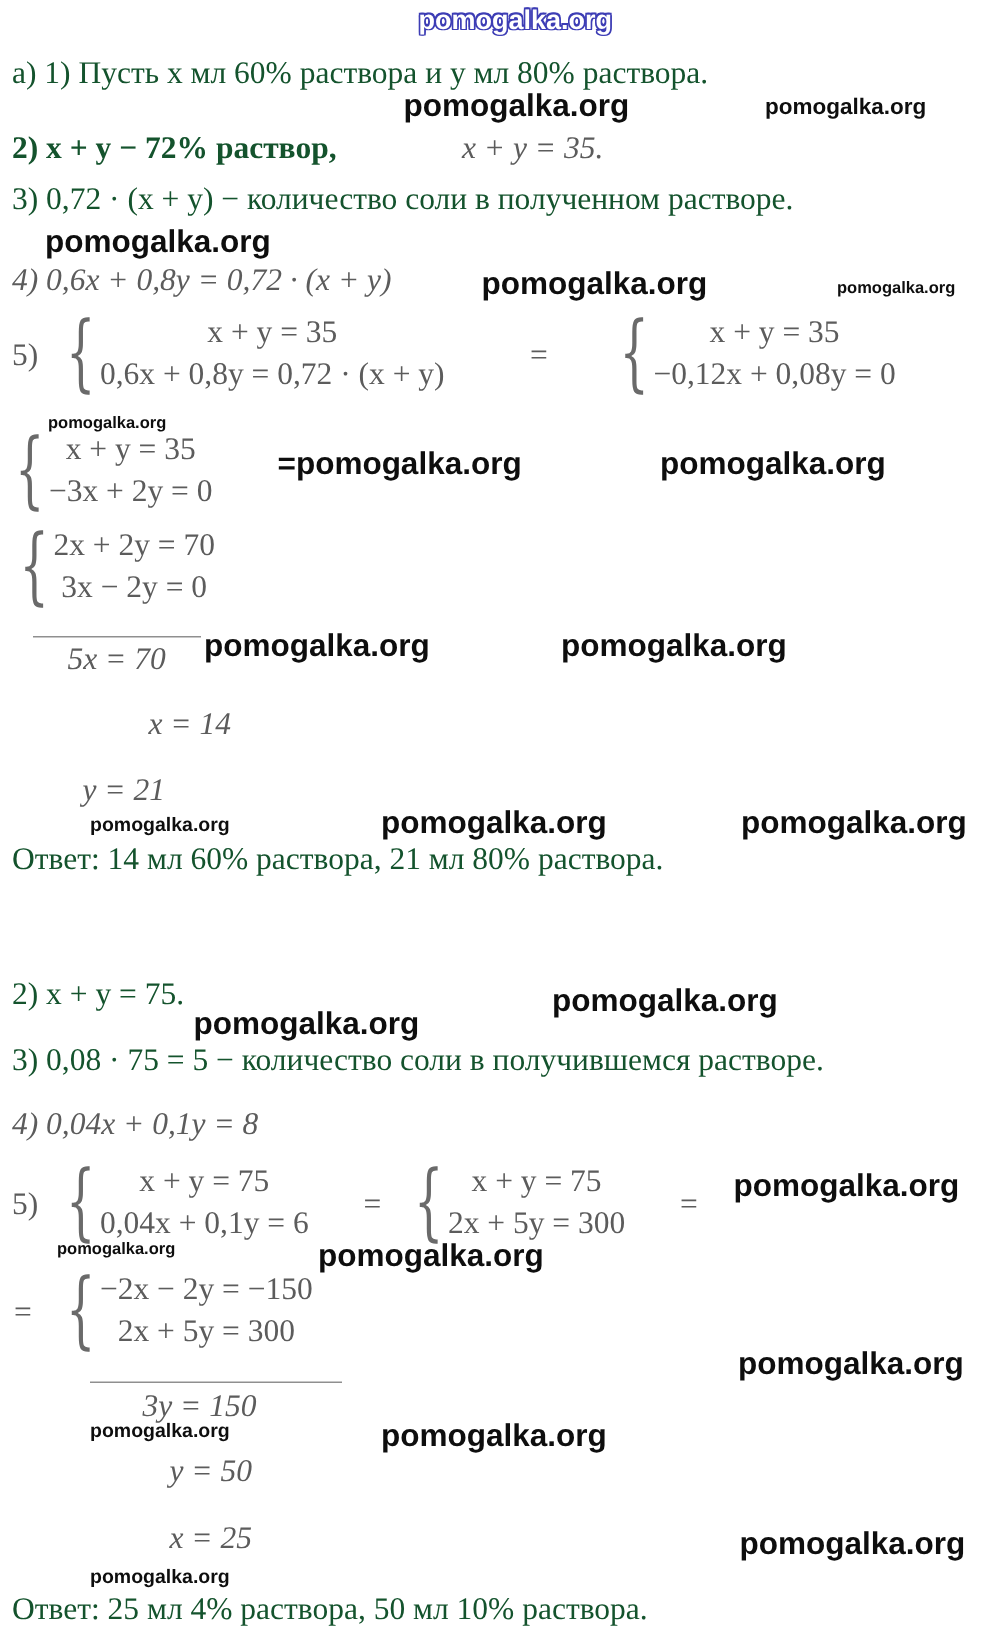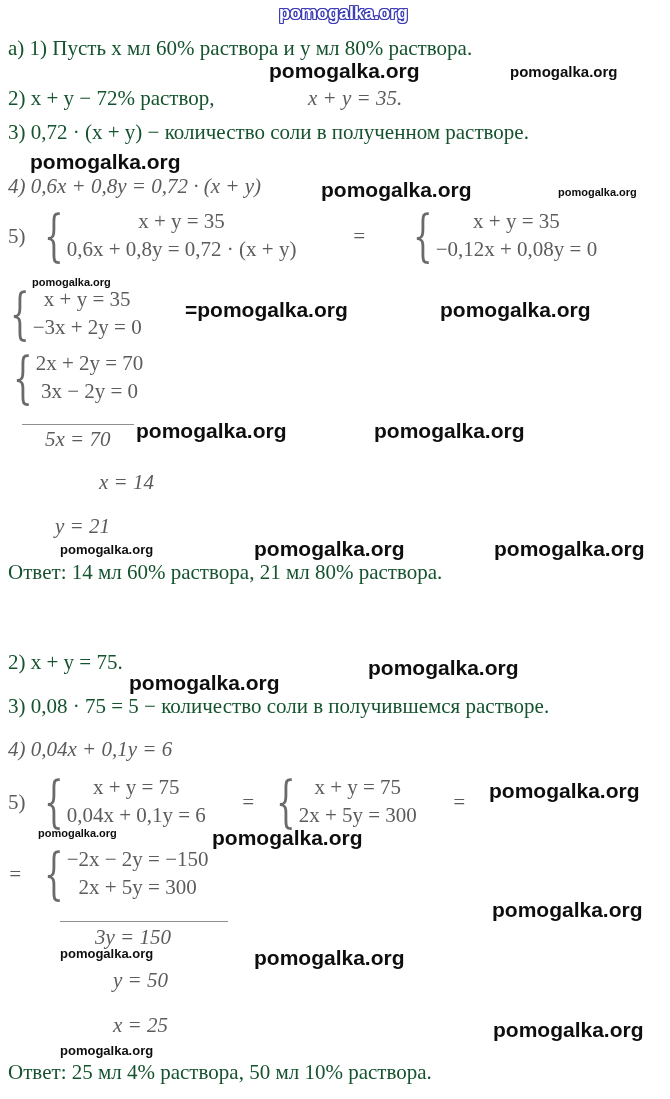--- a/index.html
+++ b/index.html
@@ -52,21 +52,21 @@
 
 <div class="page">
 
   <div class="wm wm-outline" style="left:279px; top:3px;">pomogalka.org</div>
 
   <div class="t" style="left:8px; top:36px;">а) 1) Пусть x мл 60% раствора и y мл 80% раствора.</div>
 
   <div class="wm wm-b" style="left:269px; top:59px;">pomogalka.org</div>
   <div class="wm wm-m" style="left:510px; top:63px;">pomogalka.org</div>
 
-  <div class="t" style="left:8px; top:86px;">2) x + y − 72% раствор,</div>
+  <div class="t" style="left:8px; top:86px;font-weight:bold;">2) x + y − 72% раствор,</div>
   <div class="m" style="left:308px; top:86px;">x + y = 35.</div>
 
   <div class="t" style="left:8px; top:120px;">3) 0,72 · (x + y) − количество соли в полученном растворе.</div>
 
   <div class="wm wm-b" style="left:30px; top:150px;">pomogalka.org</div>
 
   <div class="m" style="left:8px; top:174px;">4) 0,6x + 0,8y = 0,72 · (x + y)</div>
   <div class="wm wm-b" style="left:321px; top:178px;">pomogalka.org</div>
   <div class="wm wm-t" style="left:558px; top:186px;">pomogalka.org</div>
 
@@ -121,21 +121,21 @@
   <div class="wm wm-s" style="left:60px; top:542px;">pomogalka.org</div>
   <div class="wm wm-b" style="left:254px; top:537px;">pomogalka.org</div>
   <div class="wm wm-b" style="left:494px; top:537px;">pomogalka.org</div>
 
   <div class="t" style="left:8px; top:560px;">Ответ: 14 мл 60% раствора, 21 мл 80% раствора.</div>
 
   <div class="t" style="left:8px; top:650px;">2) x + y = 75.</div>
   <div class="wm wm-b" style="left:368px; top:656px;">pomogalka.org</div>
   <div class="wm wm-b" style="left:129px; top:671px;">pomogalka.org</div>
   <div class="t" style="left:8px; top:694px;">3) 0,08 · 75 = 5 − количество соли в получившемся растворе.</div>
-  <div class="m" style="left:8px; top:737px;">4) 0,04x + 0,1y = 6</div>
+  <div class="m" style="left:8px; top:737px;">4) 0,04x + 0,1y = 8</div>
 
   <div class="m" style="left:8px; top:790px; font-style:normal;">5)</div>
   <div class="system" style="left:36px; top:774px;">
     <span class="brace">{</span>
     <span class="rows">
       <span>x + y = 75</span>
       <span>0,04x + 0,1y = 6</span>
     </span>
   </div>
   <div class="m" style="left:241px; top:790px;">=</div>

